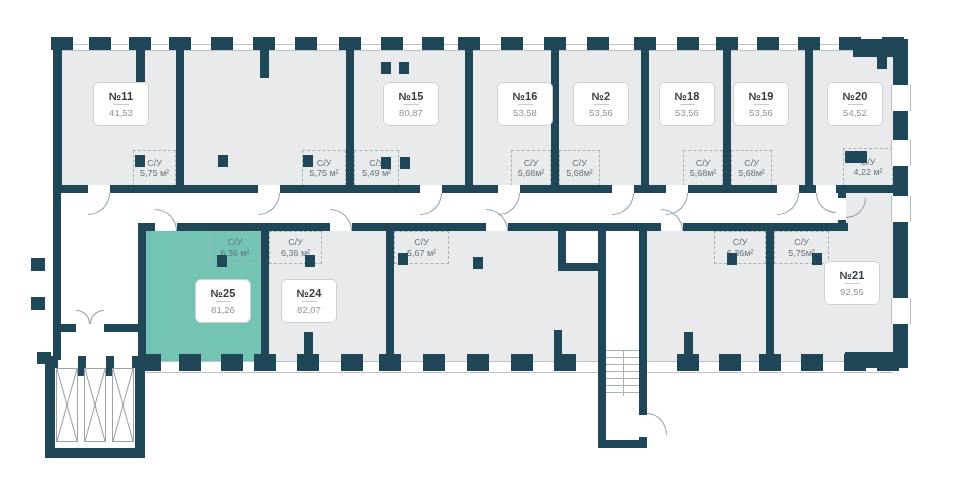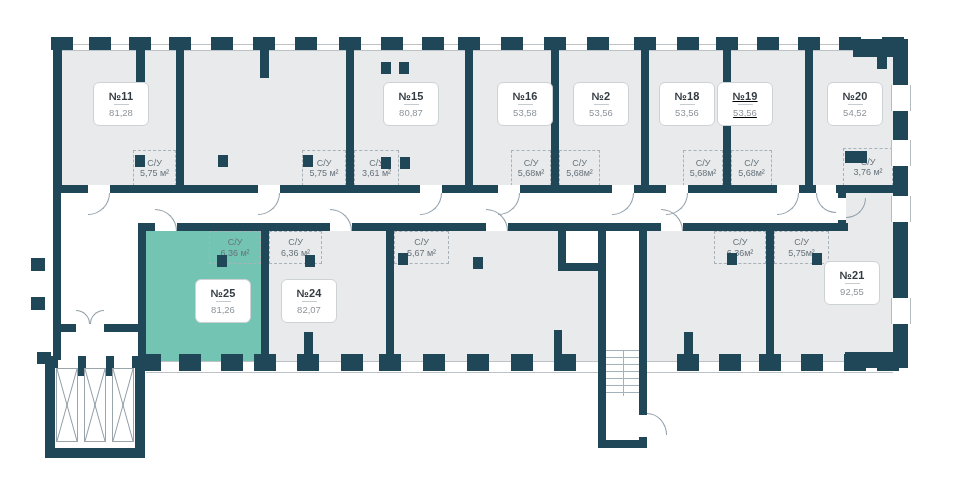--- a/index.html
+++ b/index.html
@@ -60,41 +60,41 @@
   <div class="abs cy" style="left:133px;top:150px;width:43px;height:36px;">
       <span>С/У</span>
       <span>5,75 м²</span>
     </div>
   <div class="abs cy" style="left:302px;top:150px;width:44px;height:36px;">
       <span>С/У</span>
       <span>5,75 м²</span>
     </div>
   <div class="abs cy" style="left:354px;top:150px;width:45px;height:36px;">
       <span>С/У</span>
-      <span>3,61 м²</span>
+      <span>5,49 м²</span>
     </div>
   <div class="abs cy" style="left:511px;top:150px;width:40px;height:36px;">
       <span>С/У</span>
       <span>5,68м²</span>
     </div>
   <div class="abs cy" style="left:559px;top:150px;width:41px;height:36px;">
       <span>С/У</span>
       <span>5,68м²</span>
     </div>
   <div class="abs cy" style="left:683px;top:150px;width:40px;height:36px;">
       <span>С/У</span>
       <span>5,68м²</span>
     </div>
   <div class="abs cy" style="left:731px;top:150px;width:41px;height:36px;">
       <span>С/У</span>
       <span>5,68м²</span>
     </div>
   <div class="abs cy" style="left:843px;top:148px;width:50px;height:38px;">
       <span>С/У</span>
-      <span>3,76 м²</span>
+      <span>4,22 м²</span>
     </div>
   <div class="abs cy" style="left:209px;top:231px;width:52px;height:33px;">
       <span>С/У</span>
       <span>6,36 м²</span>
     </div>
   <div class="abs cy" style="left:269px;top:231px;width:53px;height:33px;">
       <span>С/У</span>
       <span>6,36 м²</span>
     </div>
   <div class="abs cy" style="left:394px;top:231px;width:55px;height:33px;">
@@ -106,21 +106,21 @@
       <span>6,36м²</span>
     </div>
   <div class="abs cy" style="left:774px;top:231px;width:55px;height:33px;">
       <span>С/У</span>
       <span>5,75м²</span>
     </div>
 
   <div class="abs badge" style="left:93px;top:82px;width:54px;height:42px;">
       <span class="num">№11</span>
       <span class="sep"></span>
-      <span class="ar">81,28</span>
+      <span class="ar">41,53</span>
     </div>
   <div class="abs badge" style="left:383px;top:82px;width:54px;height:42px;">
       <span class="num">№15</span>
       <span class="sep"></span>
       <span class="ar">80,87</span>
     </div>
   <div class="abs badge" style="left:497px;top:82px;width:54px;height:42px;">
       <span class="num">№16</span>
       <span class="sep"></span>
       <span class="ar">53,58</span>
@@ -128,21 +128,21 @@
   <div class="abs badge" style="left:573px;top:82px;width:54px;height:42px;">
       <span class="num">№2</span>
       <span class="sep"></span>
       <span class="ar">53,56</span>
     </div>
   <div class="abs badge" style="left:659px;top:82px;width:54px;height:42px;">
       <span class="num">№18</span>
       <span class="sep"></span>
       <span class="ar">53,56</span>
     </div>
-  <div class="abs badge" style="left:717px;top:82px;width:54px;height:42px;text-decoration:underline;">
+  <div class="abs badge" style="left:733px;top:82px;width:54px;height:42px;">
       <span class="num">№19</span>
       <span class="sep"></span>
       <span class="ar">53,56</span>
     </div>
   <div class="abs badge" style="left:827px;top:82px;width:54px;height:42px;">
       <span class="num">№20</span>
       <span class="sep"></span>
       <span class="ar">54,52</span>
     </div>
   <div class="abs badge" style="left:195px;top:279px;width:54px;height:42px;">

